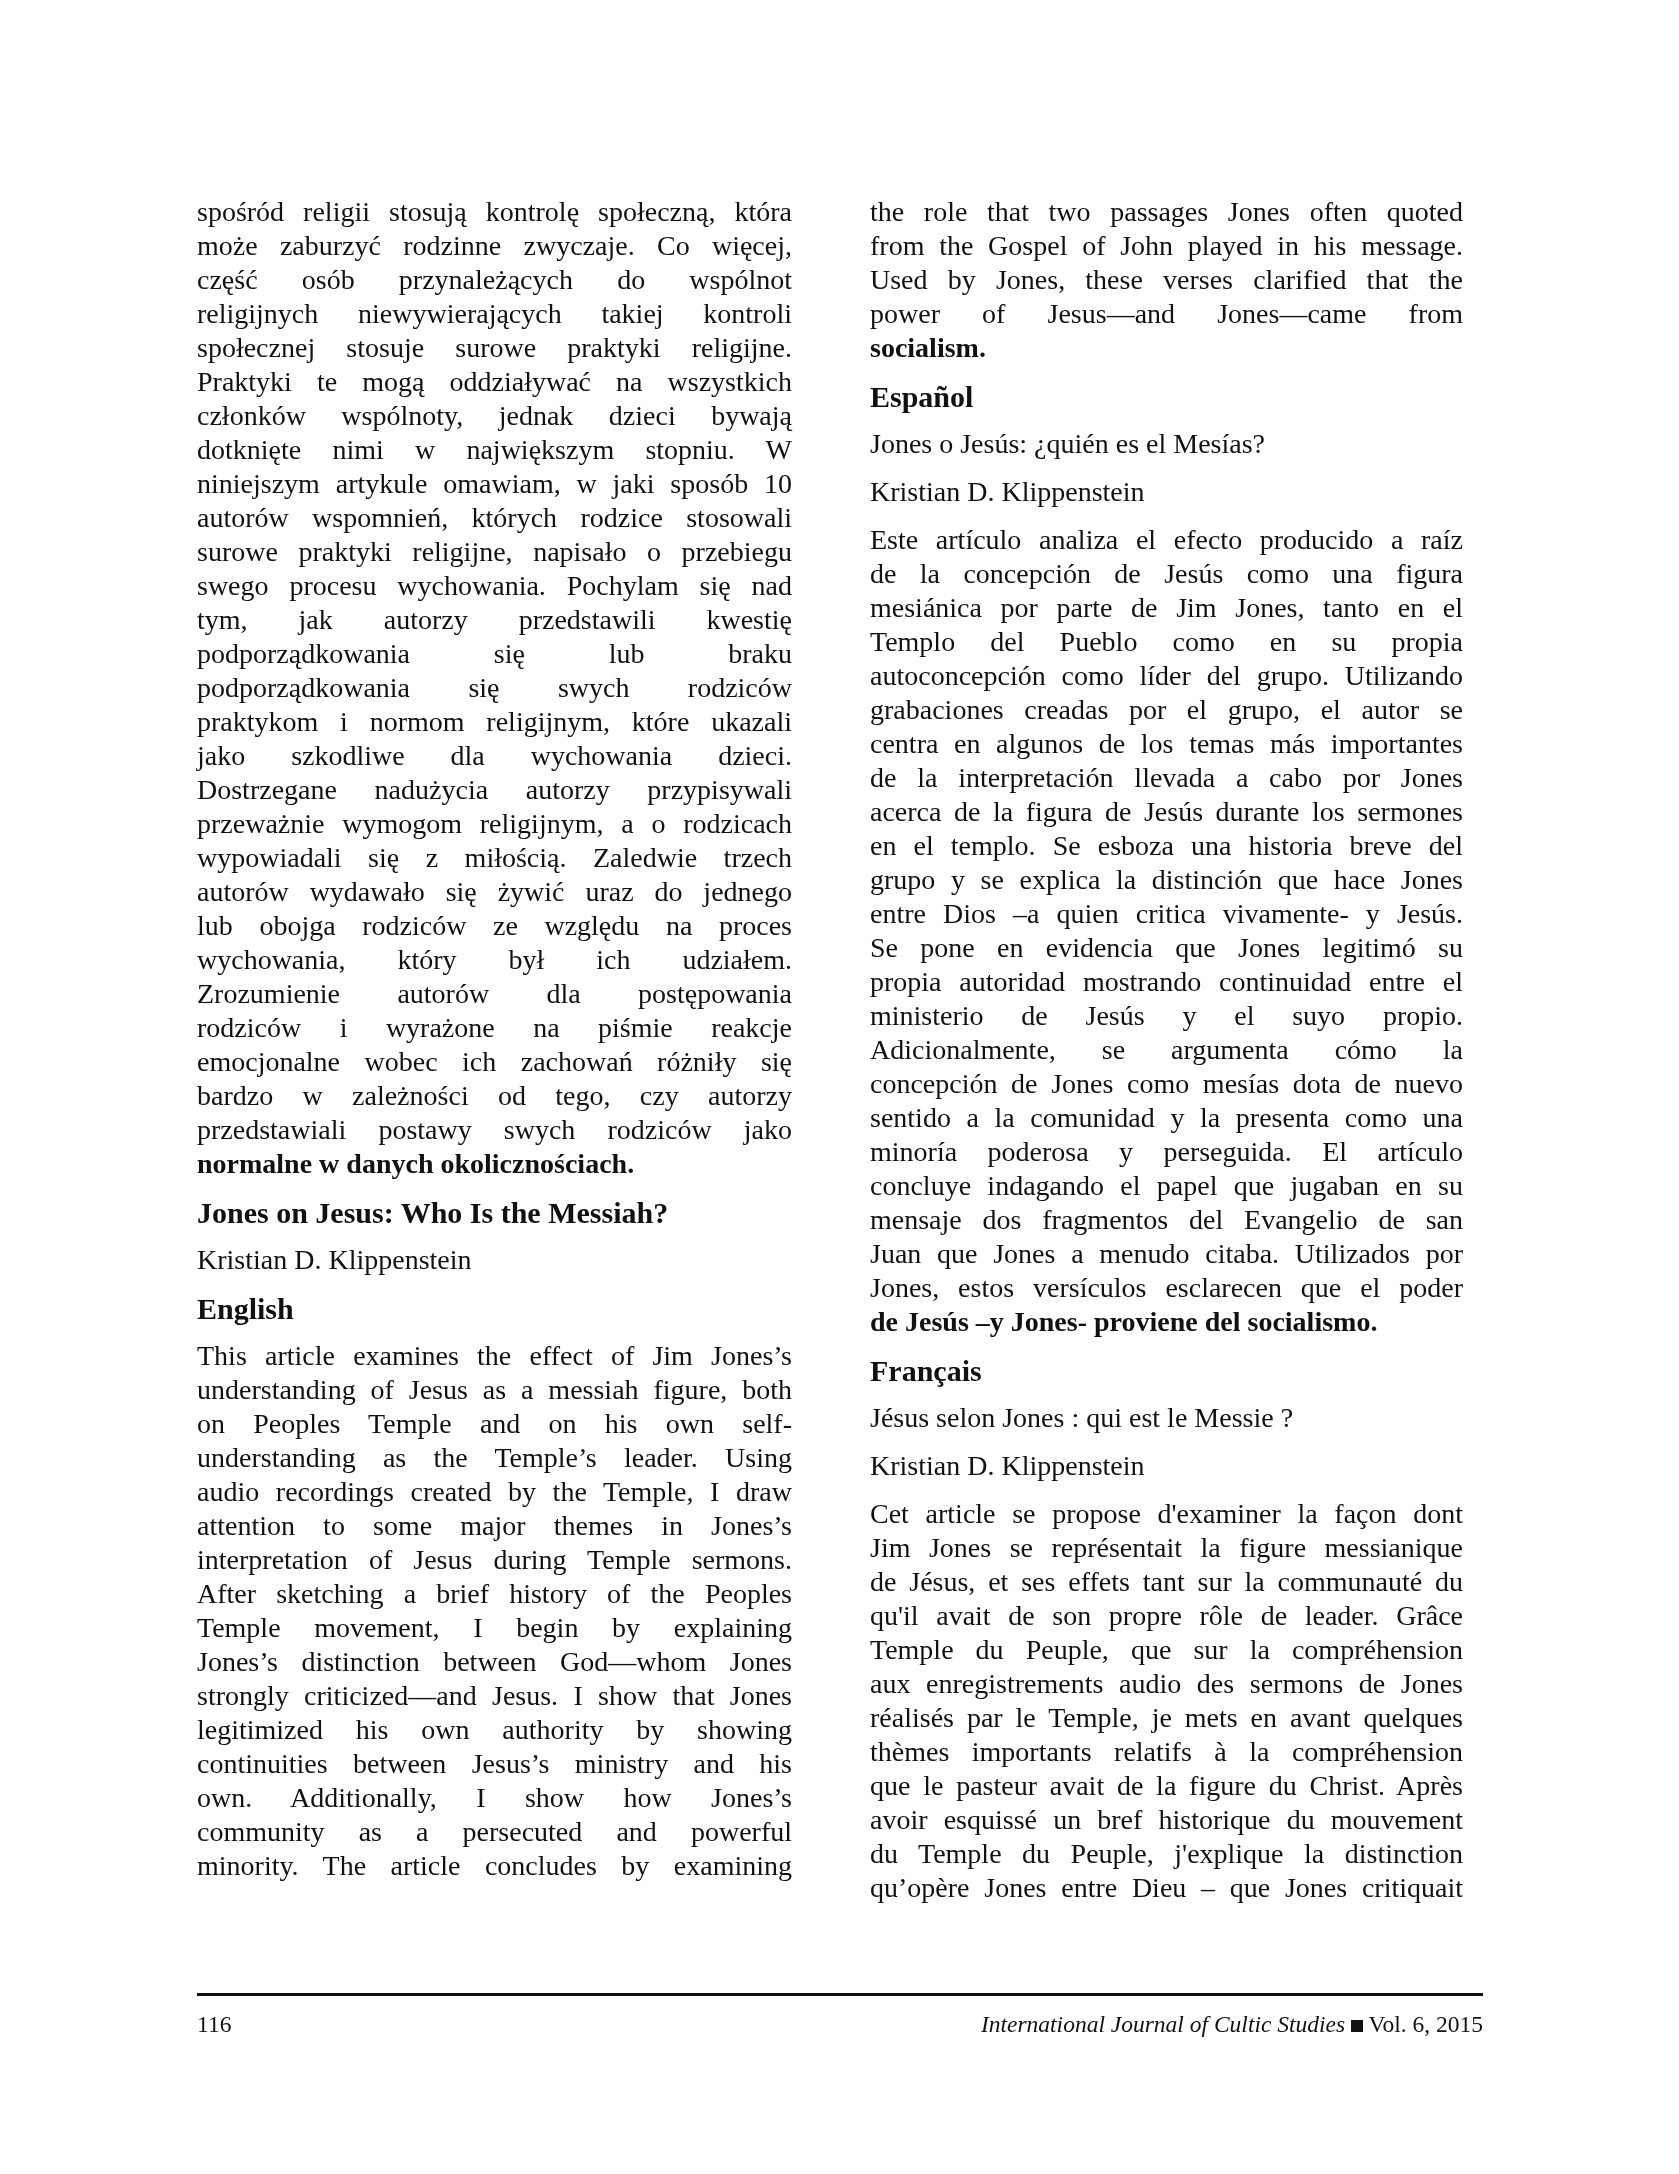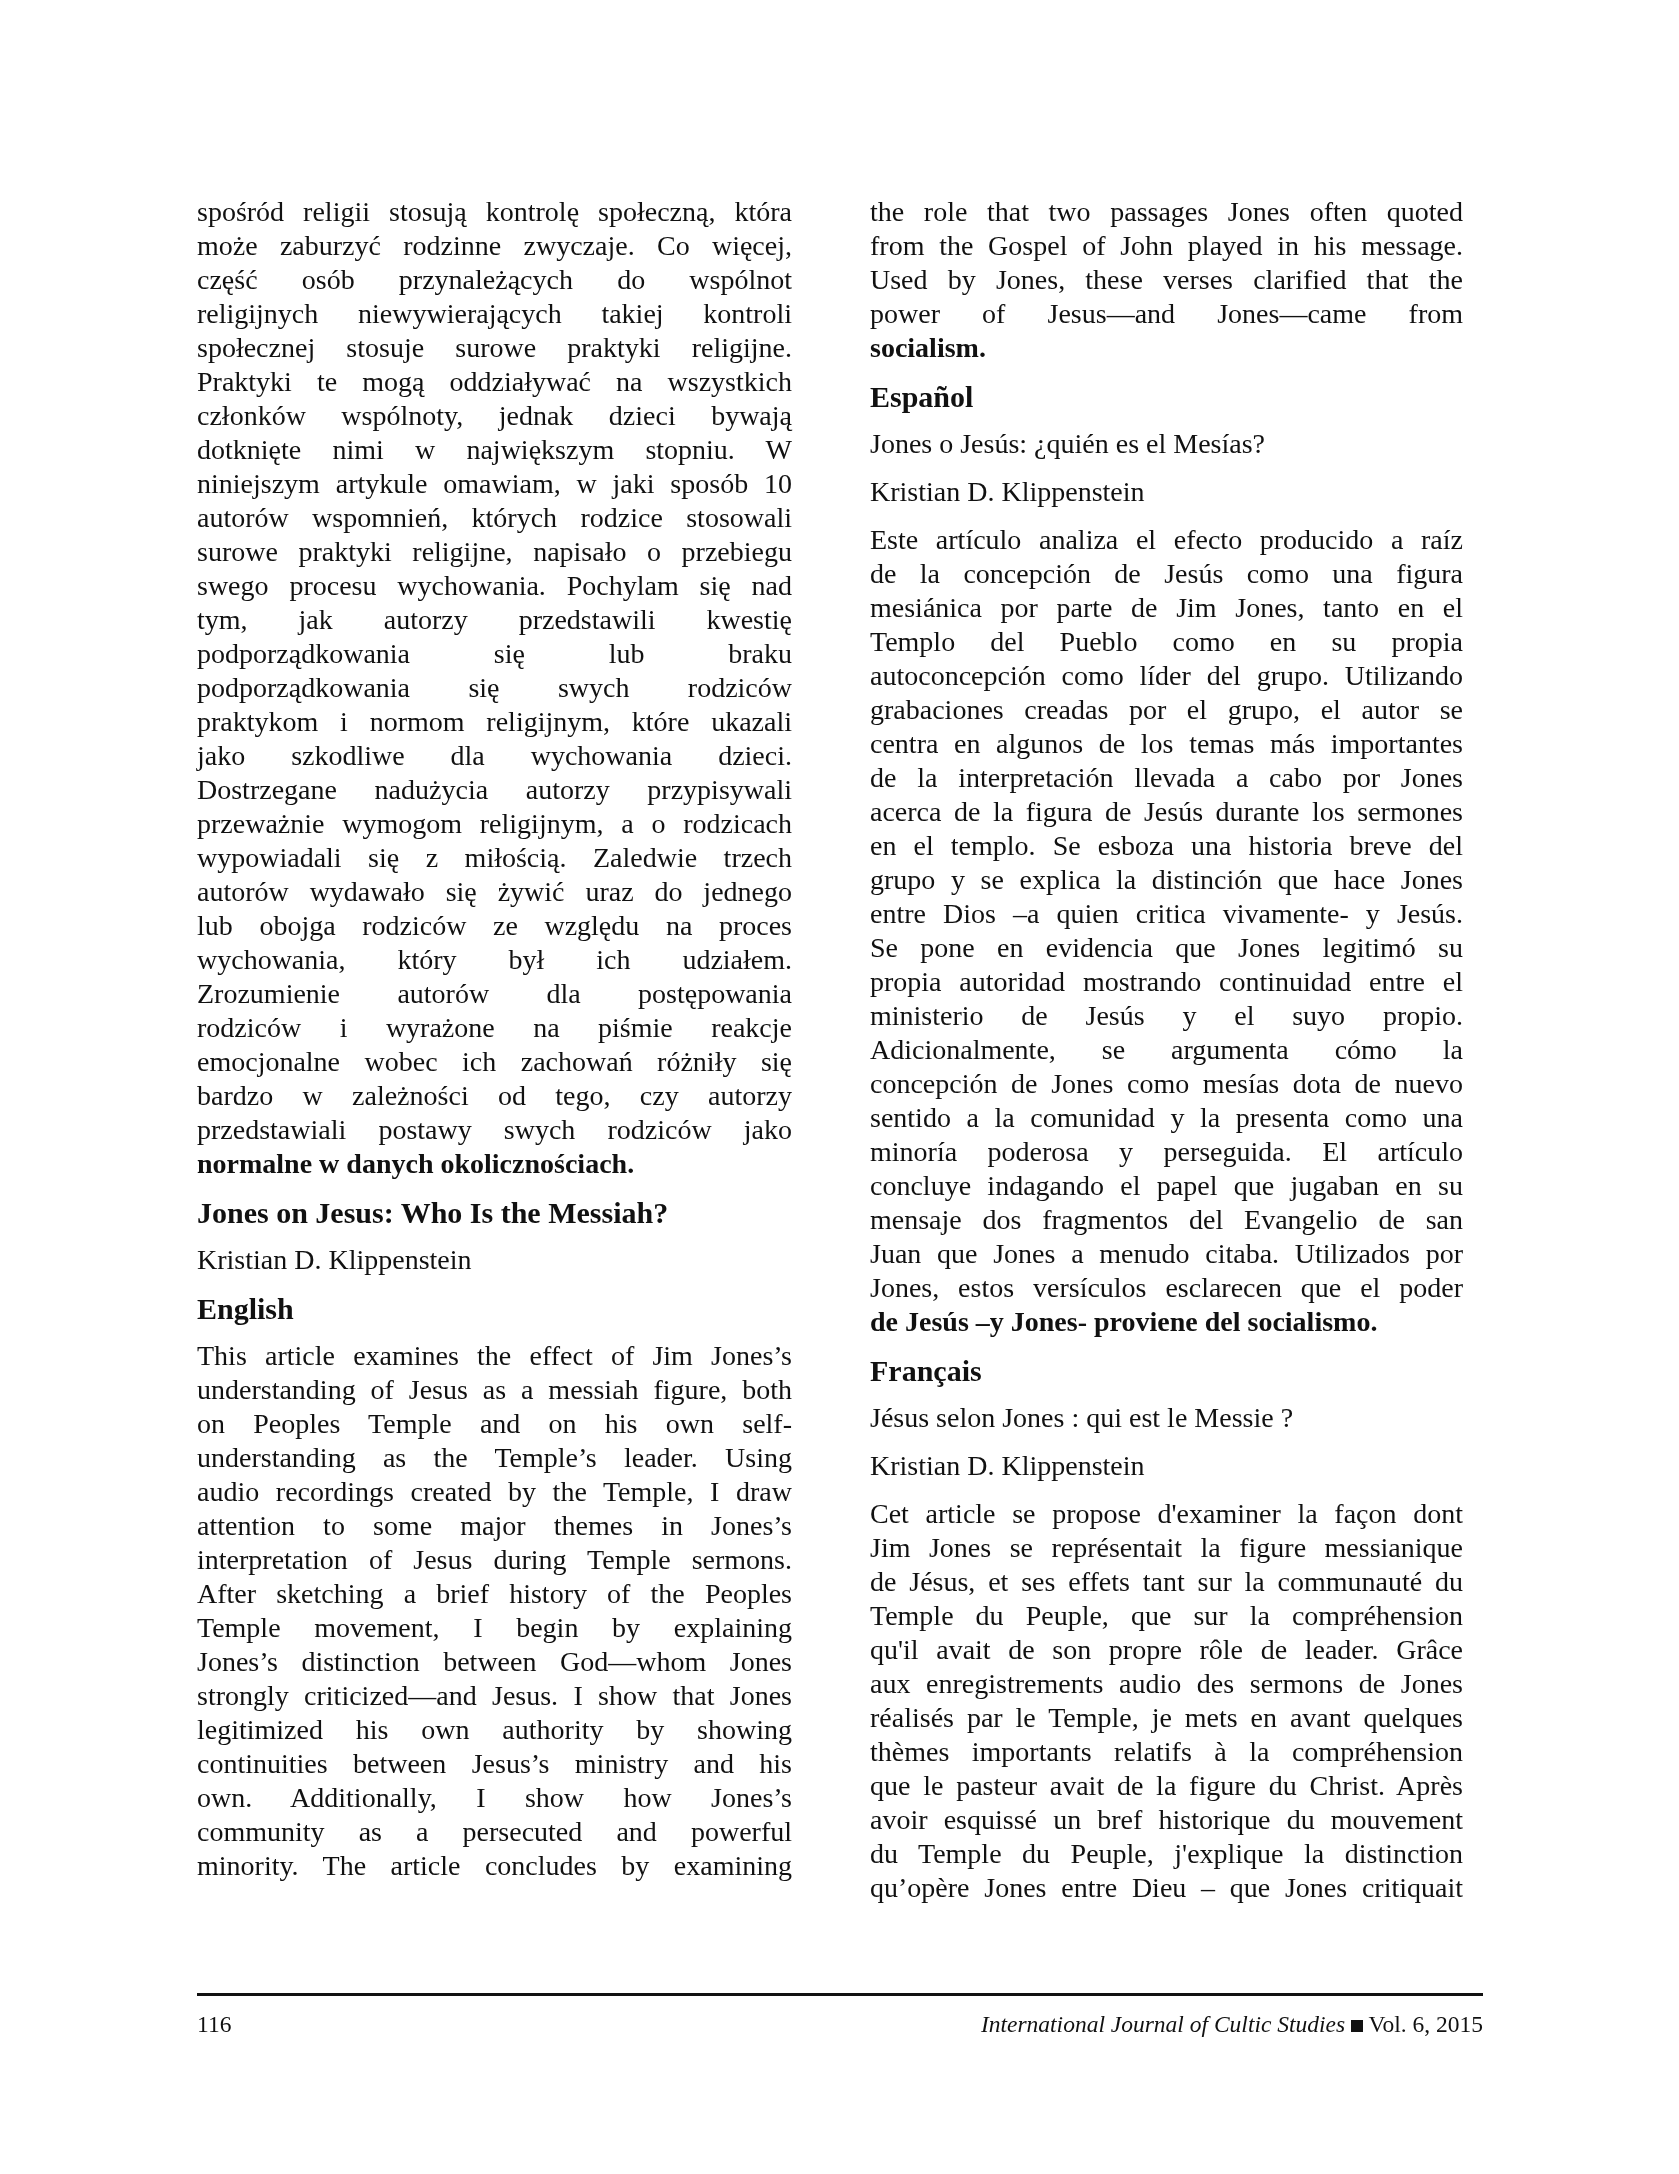--- a/index.html
+++ b/index.html
@@ -116,22 +116,22 @@
       <span class="line">Jones, estos versículos esclarecen que el poder</span>
       <span class="line last">de Jesús –y Jones- proviene del socialismo.</span>
     </div>
   <div class="h-bold gap-before">Français</div>
   <div class="single">Jésus selon Jones : qui est le Messie ?</div>
   <div class="single">Kristian D. Klippenstein</div>
   <div class="para">
       <span class="line">Cet article se propose d'examiner la façon dont</span>
       <span class="line">Jim Jones se représentait la figure messianique</span>
       <span class="line">de Jésus, et ses effets tant sur la communauté du</span>
+      <span class="line">qu'il avait de son propre rôle de leader. Grâce</span>
       <span class="line">Temple du Peuple, que sur la compréhension</span>
-      <span class="line">qu'il avait de son propre rôle de leader. Grâce</span>
       <span class="line">aux enregistrements audio des sermons de Jones</span>
       <span class="line">réalisés par le Temple, je mets en avant quelques</span>
       <span class="line">thèmes importants relatifs à la compréhension</span>
       <span class="line">que le pasteur avait de la figure du Christ. Après</span>
       <span class="line">avoir esquissé un bref historique du mouvement</span>
       <span class="line">du Temple du Peuple, j'explique la distinction</span>
       <span class="line">qu’opère Jones entre Dieu – que Jones critiquait</span>
     </div>
 </div>
 

